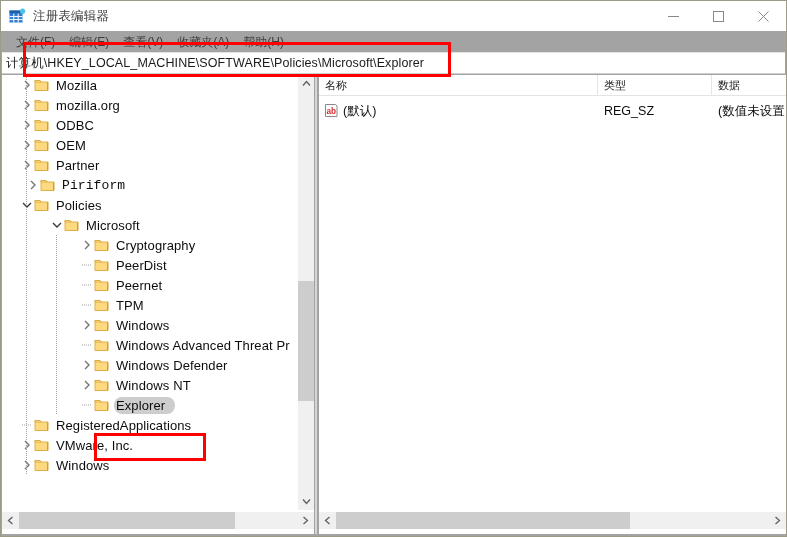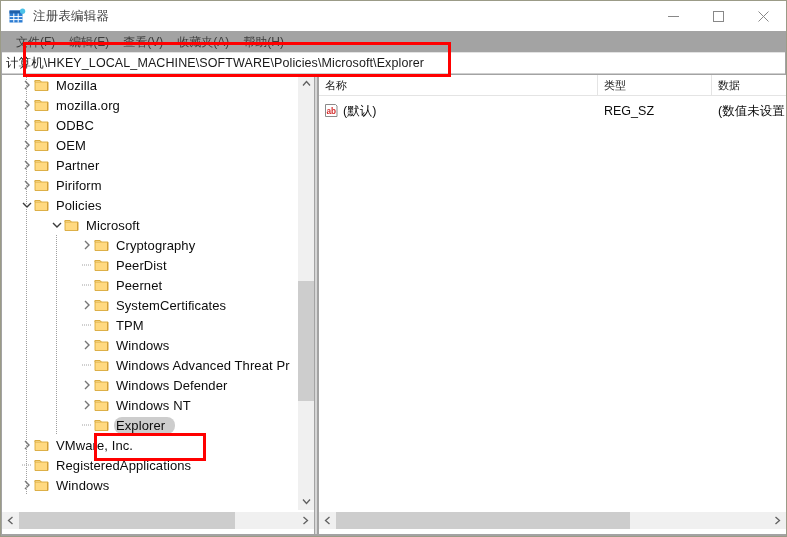--- a/index.html
+++ b/index.html
@@ -393,21 +393,21 @@
                 <polyline points="2,1 6,5 2,9" fill="none" stroke="#767676" stroke-width="1.4"></polyline>
               </svg>
             </span>
             <span class="folder-ico"><svg width="16" height="14" viewBox="0 0 16 14">
                 <path d="M1,2.5 H6 L7.2,4 H14 V12.5 H1 Z" fill="#ffd980" stroke="#d9a93a" stroke-width="0.9"></path>
                 <path d="M1,2.5 H6 L7.2,4 H1 Z" fill="#ffe9b0" stroke="#d9a93a" stroke-width="0.9"></path>
                 <line x1="13.6" y1="4.4" x2="13.6" y2="12.2" stroke="#c9952d" stroke-width="0.9"></line>
               </svg></span>
             <span class="tree-label">Partner</span>
           </div>
-          <div class="tree-row" style="padding-left: 17px;">
+          <div class="tree-row" style="padding-left: 23px; font-family: Liberation Mono, monospace;">
             <span class="dotline" style="left: 24px;"></span>
             <span class="twisty">
               <svg width="8" height="10" viewBox="0 0 8 10">
                 <polyline points="2,1 6,5 2,9" fill="none" stroke="#767676" stroke-width="1.4"></polyline>
               </svg>
             </span>
             <span class="folder-ico"><svg width="16" height="14" viewBox="0 0 16 14">
                 <path d="M1,2.5 H6 L7.2,4 H14 V12.5 H1 Z" fill="#ffd980" stroke="#d9a93a" stroke-width="0.9"></path>
                 <path d="M1,2.5 H6 L7.2,4 H1 Z" fill="#ffe9b0" stroke="#d9a93a" stroke-width="0.9"></path>
                 <line x1="13.6" y1="4.4" x2="13.6" y2="12.2" stroke="#c9952d" stroke-width="0.9"></line>
@@ -484,35 +484,20 @@
                 <path d="M1,2.5 H6 L7.2,4 H14 V12.5 H1 Z" fill="#ffd980" stroke="#d9a93a" stroke-width="0.9"></path>
                 <path d="M1,2.5 H6 L7.2,4 H1 Z" fill="#ffe9b0" stroke="#d9a93a" stroke-width="0.9"></path>
                 <line x1="13.6" y1="4.4" x2="13.6" y2="12.2" stroke="#c9952d" stroke-width="0.9"></line>
               </svg></span>
             <span class="tree-label">Peernet</span>
           </div>
           <div class="tree-row" style="padding-left: 77px;">
             <span class="dotline" style="left: 24px;"></span>
             <span class="dotline" style="left: 54px;"></span>
             <span class="twisty">
-              <svg width="8" height="10" viewBox="0 0 8 10">
-                <polyline points="2,1 6,5 2,9" fill="none" stroke="#767676" stroke-width="1.4"></polyline>
-              </svg>
-            </span>
-            <span class="folder-ico"><svg width="16" height="14" viewBox="0 0 16 14">
-                <path d="M1,2.5 H6 L7.2,4 H14 V12.5 H1 Z" fill="#ffd980" stroke="#d9a93a" stroke-width="0.9"></path>
-                <path d="M1,2.5 H6 L7.2,4 H1 Z" fill="#ffe9b0" stroke="#d9a93a" stroke-width="0.9"></path>
-                <line x1="13.6" y1="4.4" x2="13.6" y2="12.2" stroke="#c9952d" stroke-width="0.9"></line>
-              </svg></span>
-            <span class="tree-label">SystemCertificates</span>
-          </div>
-          <div class="tree-row" style="padding-left: 77px;">
-            <span class="dotline" style="left: 24px;"></span>
-            <span class="dotline" style="left: 54px;"></span>
-            <span class="twisty">
               <svg width="11" height="2" viewBox="0 0 11 2">
                 <line x1="1" y1="1" x2="10" y2="1" stroke="#a0a0a0" stroke-width="1" stroke-dasharray="1,1"></line>
               </svg>
             </span>
             <span class="folder-ico"><svg width="16" height="14" viewBox="0 0 16 14">
                 <path d="M1,2.5 H6 L7.2,4 H14 V12.5 H1 Z" fill="#ffd980" stroke="#d9a93a" stroke-width="0.9"></path>
                 <path d="M1,2.5 H6 L7.2,4 H1 Z" fill="#ffe9b0" stroke="#d9a93a" stroke-width="0.9"></path>
                 <line x1="13.6" y1="4.4" x2="13.6" y2="12.2" stroke="#c9952d" stroke-width="0.9"></line>
               </svg></span>
             <span class="tree-label">TPM</span>
@@ -588,44 +573,44 @@
             <span class="folder-ico"><svg width="16" height="14" viewBox="0 0 16 14">
                 <path d="M1,2.5 H6 L7.2,4 H14 V12.5 H1 Z" fill="#ffd980" stroke="#d9a93a" stroke-width="0.9"></path>
                 <path d="M1,2.5 H6 L7.2,4 H1 Z" fill="#ffe9b0" stroke="#d9a93a" stroke-width="0.9"></path>
                 <line x1="13.6" y1="4.4" x2="13.6" y2="12.2" stroke="#c9952d" stroke-width="0.9"></line>
               </svg></span>
             <span class="tree-label selected">Explorer</span>
           </div>
           <div class="tree-row" style="padding-left: 17px;">
             <span class="dotline" style="left: 24px;"></span>
             <span class="twisty">
-              <svg width="8" height="10" viewBox="0 0 8 10">
-                <polyline points="2,1 6,5 2,9" fill="none" stroke="#767676" stroke-width="1.4"></polyline>
-              </svg>
-            </span>
-            <span class="folder-ico"><svg width="16" height="14" viewBox="0 0 16 14">
-                <path d="M1,2.5 H6 L7.2,4 H14 V12.5 H1 Z" fill="#ffd980" stroke="#d9a93a" stroke-width="0.9"></path>
-                <path d="M1,2.5 H6 L7.2,4 H1 Z" fill="#ffe9b0" stroke="#d9a93a" stroke-width="0.9"></path>
-                <line x1="13.6" y1="4.4" x2="13.6" y2="12.2" stroke="#c9952d" stroke-width="0.9"></line>
-              </svg></span>
-            <span class="tree-label">VMware, Inc.</span>
-          </div>
-          <div class="tree-row" style="padding-left: 17px;">
-            <span class="dotline" style="left: 24px;"></span>
-            <span class="twisty">
               <svg width="11" height="2" viewBox="0 0 11 2">
                 <line x1="1" y1="1" x2="10" y2="1" stroke="#a0a0a0" stroke-width="1" stroke-dasharray="1,1"></line>
               </svg>
             </span>
             <span class="folder-ico"><svg width="16" height="14" viewBox="0 0 16 14">
                 <path d="M1,2.5 H6 L7.2,4 H14 V12.5 H1 Z" fill="#ffd980" stroke="#d9a93a" stroke-width="0.9"></path>
                 <path d="M1,2.5 H6 L7.2,4 H1 Z" fill="#ffe9b0" stroke="#d9a93a" stroke-width="0.9"></path>
                 <line x1="13.6" y1="4.4" x2="13.6" y2="12.2" stroke="#c9952d" stroke-width="0.9"></line>
               </svg></span>
             <span class="tree-label">RegisteredApplications</span>
+          </div>
+          <div class="tree-row" style="padding-left: 17px;">
+            <span class="dotline" style="left: 24px;"></span>
+            <span class="twisty">
+              <svg width="8" height="10" viewBox="0 0 8 10">
+                <polyline points="2,1 6,5 2,9" fill="none" stroke="#767676" stroke-width="1.4"></polyline>
+              </svg>
+            </span>
+            <span class="folder-ico"><svg width="16" height="14" viewBox="0 0 16 14">
+                <path d="M1,2.5 H6 L7.2,4 H14 V12.5 H1 Z" fill="#ffd980" stroke="#d9a93a" stroke-width="0.9"></path>
+                <path d="M1,2.5 H6 L7.2,4 H1 Z" fill="#ffe9b0" stroke="#d9a93a" stroke-width="0.9"></path>
+                <line x1="13.6" y1="4.4" x2="13.6" y2="12.2" stroke="#c9952d" stroke-width="0.9"></line>
+              </svg></span>
+            <span class="tree-label">VMware, Inc.</span>
           </div>
           <div class="tree-row" style="padding-left: 17px;">
             <span class="dotline" style="left: 24px;"></span>
             <span class="twisty">
               <svg width="8" height="10" viewBox="0 0 8 10">
                 <polyline points="2,1 6,5 2,9" fill="none" stroke="#767676" stroke-width="1.4"></polyline>
               </svg>
             </span>
             <span class="folder-ico"><svg width="16" height="14" viewBox="0 0 16 14">
                 <path d="M1,2.5 H6 L7.2,4 H14 V12.5 H1 Z" fill="#ffd980" stroke="#d9a93a" stroke-width="0.9"></path>

